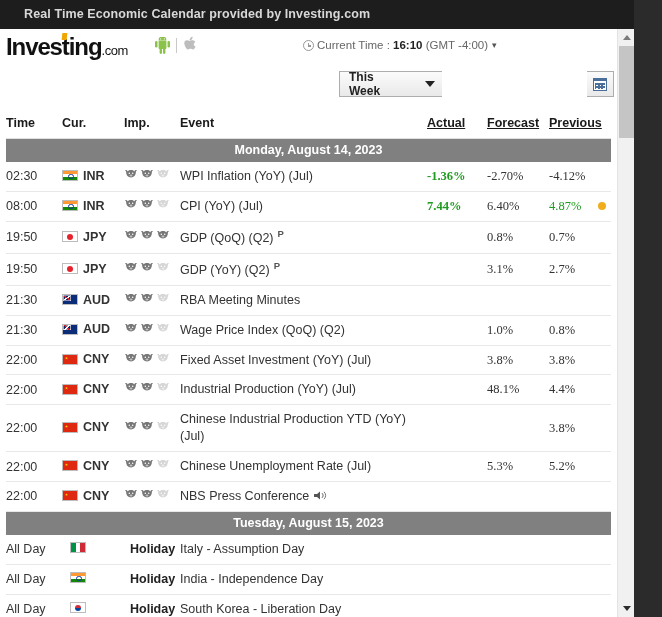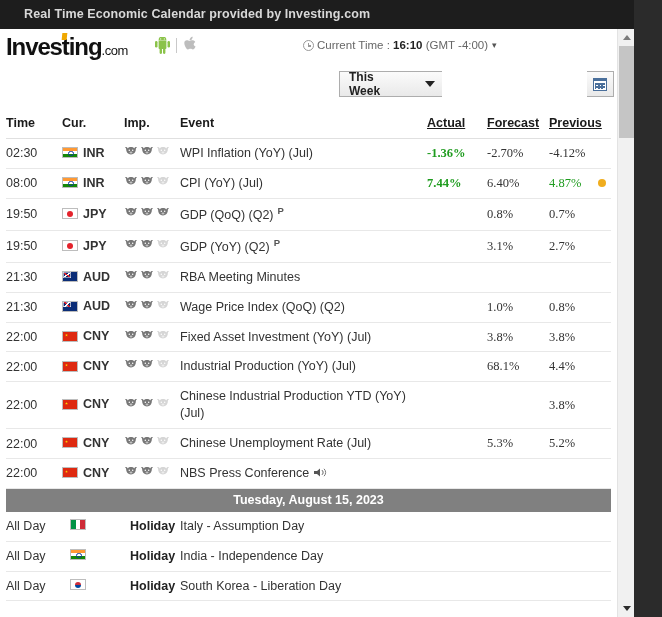--- a/index.html
+++ b/index.html
@@ -303,20 +303,23 @@
             <th class="h-time">Time</th>
             <th class="h-cur">Cur.</th>
             <th class="h-imp">Imp.</th>
             <th class="h-event">Event</th>
             <th class="h-act">Actual</th>
             <th class="h-fc">Forecast</th>
             <th class="h-prev">Previous</th>
           </tr>
         </thead>
         <tbody id="cal-body">
+            <tr class="dayhdr">
+              <td colspan="7">Monday, August 14, 2023</td>
+            </tr>
             <tr>
               <td class="t-time">02:30</td>
               <td class="t-cur"><span class="flagwrap">
                   <span class="flag flag-IN"></span>
                   <span class="cur-code">INR</span>
                 </span></td>
               <td class="t-imp"><span class="bulls">
                   <svg class="bull" viewBox="0 0 14 12">
                     <path d="M1 1.2c1.4-.4 2.3.3 2.8 1.2C4.4 1.6 5.6 1.1 7 1.1s2.6.5 3.2 1.3c.5-.9 1.4-1.6 2.8-1.2-.9.6-1.2 1.5-1.2 2.3 0 2.6-1.9 4.9-4.8 4.9S2.2 6.1 2.2 3.5c0-.8-.3-1.7-1.2-2.3z" fill="#777777"></path>
                     <circle cx="5.3" cy="4.2" r=".75" fill="#ffffff"></circle>
@@ -548,21 +551,21 @@
                   </svg>
                   <svg class="bull" viewBox="0 0 14 12">
                     <path d="M1 1.2c1.4-.4 2.3.3 2.8 1.2C4.4 1.6 5.6 1.1 7 1.1s2.6.5 3.2 1.3c.5-.9 1.4-1.6 2.8-1.2-.9.6-1.2 1.5-1.2 2.3 0 2.6-1.9 4.9-4.8 4.9S2.2 6.1 2.2 3.5c0-.8-.3-1.7-1.2-2.3z" fill="#d6d6d6"></path>
                     <circle cx="5.3" cy="4.2" r=".75" fill="#ffffff"></circle>
                     <circle cx="8.7" cy="4.2" r=".75" fill="#ffffff"></circle>
                     <ellipse cx="7" cy="6.5" rx="1.5" ry="1" fill="#ffffff" opacity=".55"></ellipse>
                   </svg>
                 </span></td>
               <td class="t-event">Industrial Production (YoY) (Jul)</td>
               <td class="t-act"></td>
-              <td class="t-fc">68.1%</td>
+              <td class="t-fc">48.1%</td>
               <td class="t-prev"><span class="plain">4.4%</span></td>
             </tr>
             <tr>
               <td class="t-time">22:00</td>
               <td class="t-cur"><span class="flagwrap">
                   <span class="flag flag-CN"></span>
                   <span class="cur-code">CNY</span>
                 </span></td>
               <td class="t-imp"><span class="bulls">
                   <svg class="bull" viewBox="0 0 14 12">

